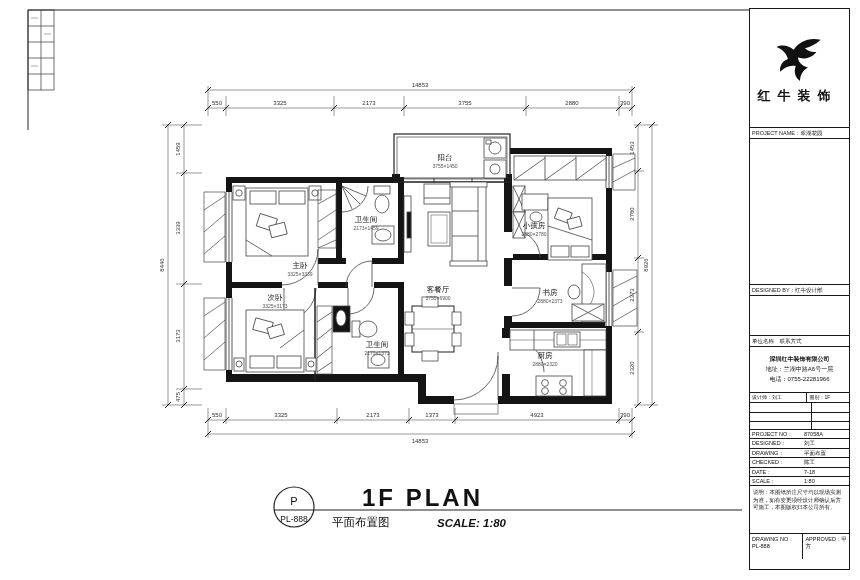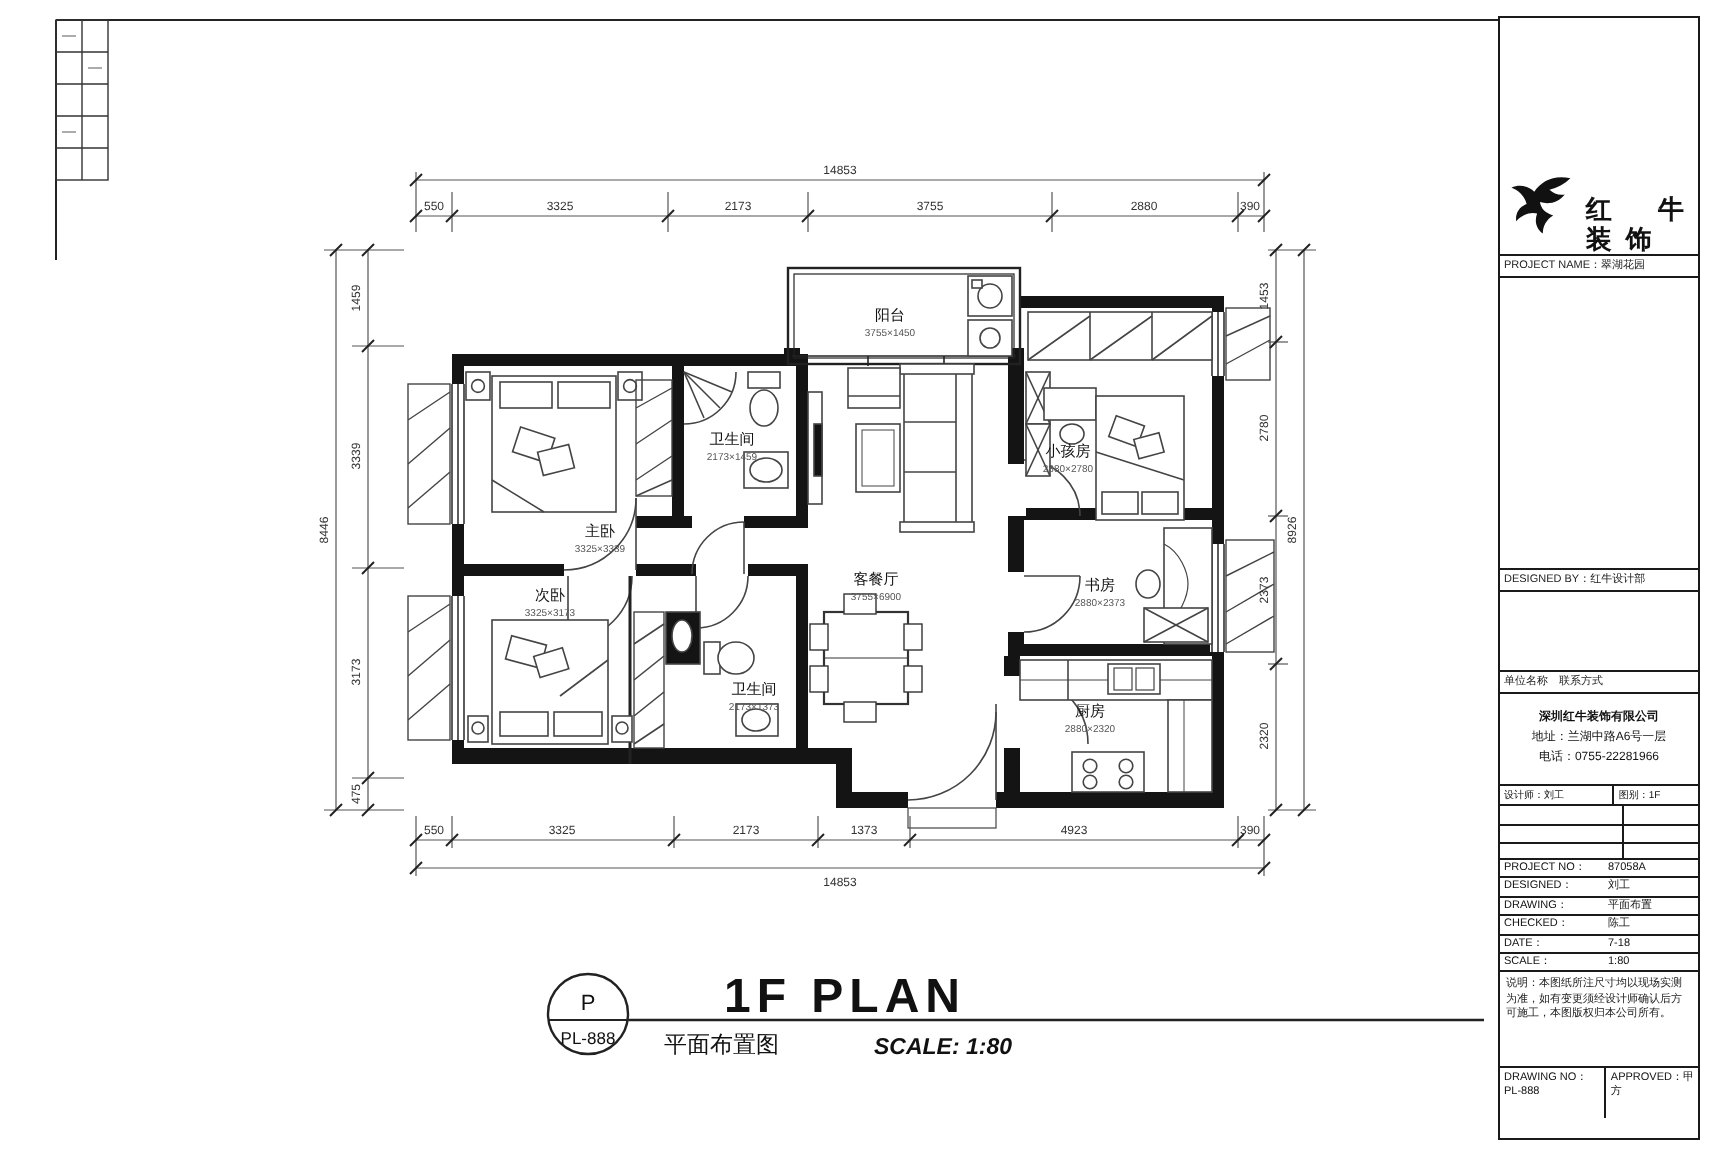--- a/index.html
+++ b/index.html
@@ -4,21 +4,21 @@
 <style>
   html,body{margin:0;padding:0;background:#fff;}
   body{width:860px;height:580px;position:relative;overflow:hidden;
        font-family:"Liberation Sans",sans-serif;color:#111;}
   #plan-svg{position:absolute;left:0;top:0;}
   
   .tblock{position:absolute;left:749px;top:8px;width:101px;height:562px;
           border:1.6px solid #1a1a1a;background:#fff;display:flex;flex-direction:column;box-sizing:border-box;}
   .tb{border-top:1px solid #1a1a1a;box-sizing:border-box;flex:none;overflow:hidden;}
   .tb:first-child{border-top:none;}
-  .logo{height:118px;display:flex;flex-direction:row;align-items:flex-end;justify-content:center;}
+  .logo{height:118px;display:flex;flex-direction:column;align-items:center;justify-content:center;}
   .logo svg{width:64px;height:50px;}
   .brand{font-size:13px;letter-spacing:7px;line-height:15px;width:84px;text-align:justify;margin-top:4px;font-weight:bold;}
   .tiny{font-size:5.5px;line-height:7px;padding:2px 2px 1px 2px;white-space:nowrap;color:#222;}
   .box-l{height:146px;} .box-m{height:40px;}
   .company{height:46px;display:flex;flex-direction:column;justify-content:center;gap:3px;text-align:center;}
   .company div{font-size:6px;line-height:7px;}
   .cname{font-weight:bold;font-size:6.5px;}
   .tworow{height:10px;display:flex;}
   .tworow span{flex:1;font-size:5px;padding:1px 2px;white-space:nowrap;overflow:hidden;}
   .tworow span + span{border-left:1px solid #1a1a1a;flex:0 0 38%;}

